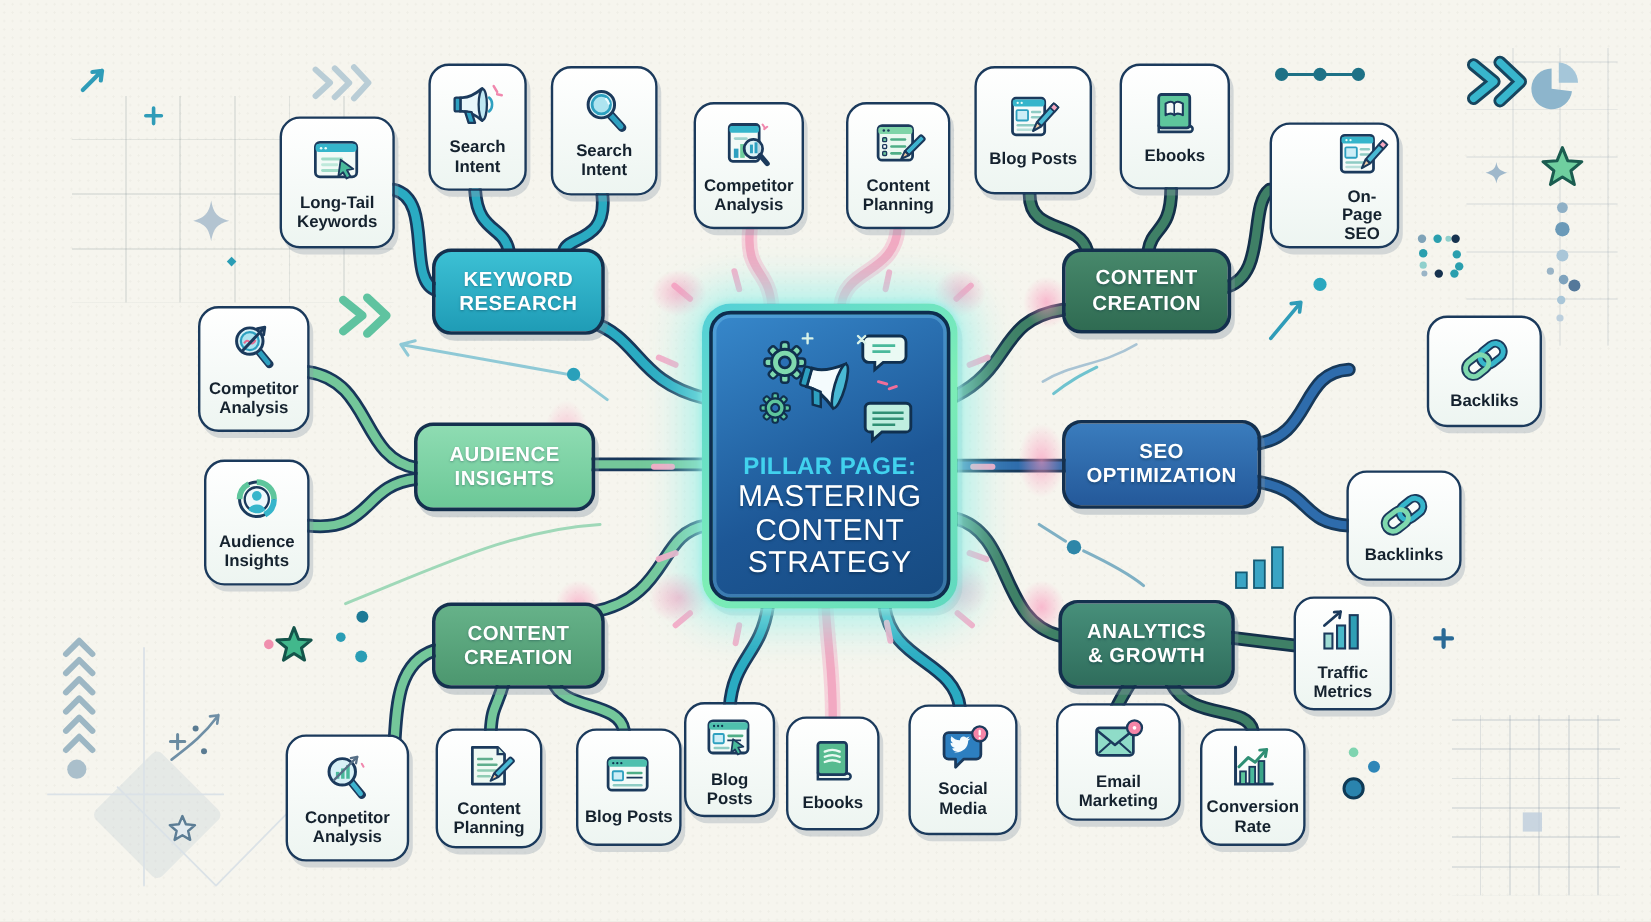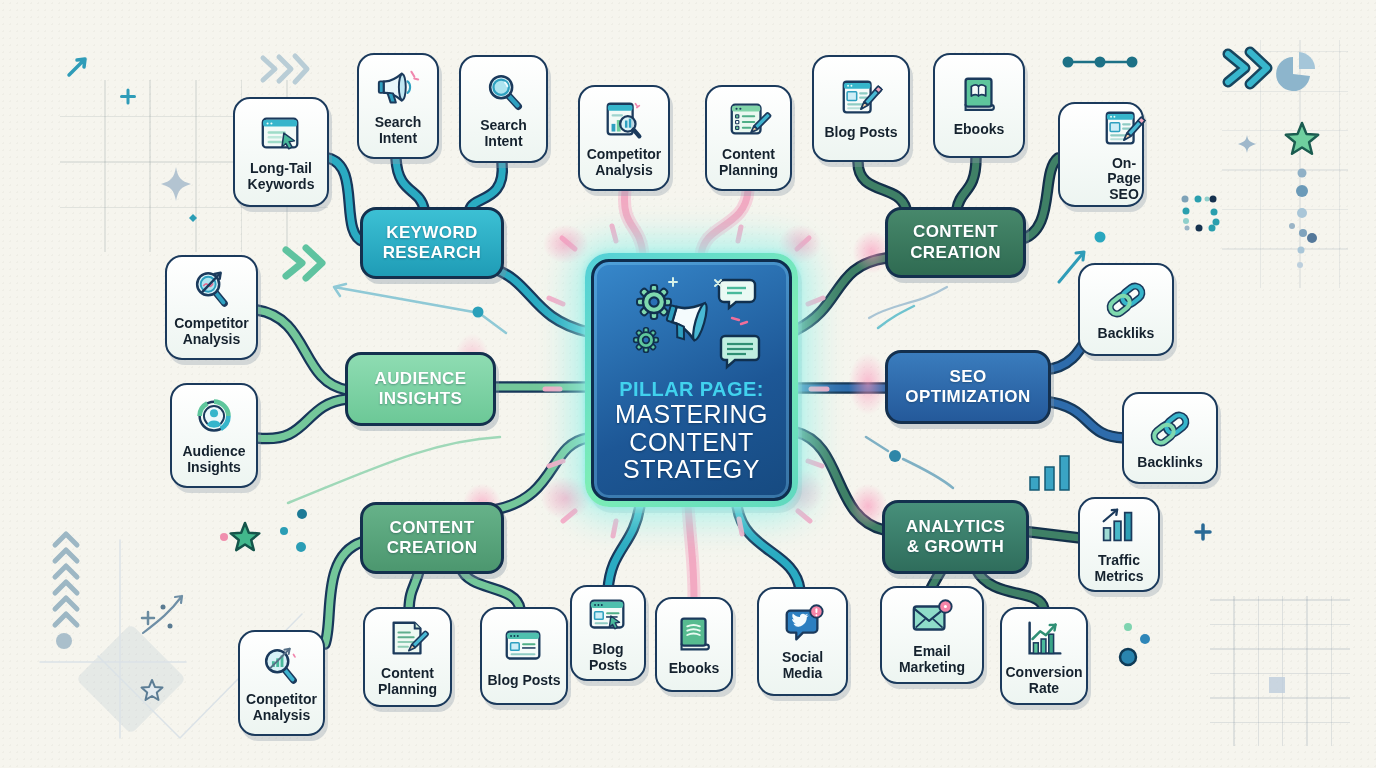--- a/index.html
+++ b/index.html
@@ -469,21 +469,21 @@
       <div class="ic">
         <svg viewBox="0 0 48 48">
           <path d="M10 38.5 h27 a2.5 2.5 0 0 0 0 -5 h-27 z" fill="#e9f5f0" stroke="#1b3a5c" stroke-width="2.2"></path>
           <rect x="10" y="6" width="27" height="29" rx="2.5" fill="#5ec69c" stroke="#1b3a5c" stroke-width="2.4"></rect>
           <path d="M16 14 c3 -2 6 -2 7.5 0 c1.5 -2 4.5 -2 7.5 0 v10 c-3 -1.6 -6 -1.6 -7.5 0 c-1.5 -1.6 -4.5 -1.6 -7.5 0 z" fill="#f4fbf8" stroke="#1b3a5c" stroke-width="1.8" stroke-linejoin="round"></path>
           <line x1="23.5" y1="14" x2="23.5" y2="24" stroke="#1b3a5c" stroke-width="1.4"></line>
         </svg>
       </div>
       <div class="lb">Ebooks</div>
     </div>
-    <div class="card" style="left: 1058px; top: 102px; width: 86px; height: 105px; padding-left: 48px;">
+    <div class="card" style="left: 1058px; top: 102px; width: 108px; height: 105px; padding-left: 48px;">
       <div class="ic">
         <svg viewBox="0 0 48 48">
           <rect x="6" y="6" width="28" height="32" rx="3" fill="#f6fbfa" stroke="#1b3a5c" stroke-width="2.4"></rect>
           <rect x="6.2" y="7.2" width="27.6" height="6" rx="2" fill="#36b5cb"></rect>
           <circle cx="10.5" cy="10.2" r="1" fill="#eafef8"></circle>
           <circle cx="14" cy="10.2" r="1" fill="#eafef8"></circle>
           <rect x="9.5" y="16.5" width="10" height="9" rx="1" fill="#cdeef7" stroke="#2ea0c0" stroke-width="1.6"></rect>
           <rect x="22" y="17" width="9" height="2.2" rx="1.1" fill="#8fccc4"></rect>
           <rect x="22" y="21.5" width="9" height="2.2" rx="1.1" fill="#8fccc4"></rect>
           <rect x="9.5" y="28.5" width="21" height="2.2" rx="1.1" fill="#8fccc4"></rect>
@@ -518,21 +518,21 @@
           <path d="M24 7 A15 15 0 0 1 39 22" fill="none" stroke="#5ec69c" stroke-width="5"></path>
           <path d="M39 22 A15 15 0 0 1 31 35.3" fill="none" stroke="#36b5cb" stroke-width="5"></path>
           <path d="M9 22 A15 15 0 0 1 17 8.7" fill="none" stroke="#5ec69c" stroke-width="5"></path>
           <circle cx="24" cy="22" r="10.5" fill="#eef8fb" stroke="#1b3a5c" stroke-width="2"></circle>
           <circle cx="24" cy="19" r="4.2" fill="#36b5cb"></circle>
           <path d="M16.5 31 a8.5 8.5 0 0 1 15 0 a10.5 10.5 0 0 1 -15 0 z" fill="#36b5cb"></path>
         </svg>
       </div>
       <div class="lb">Audience Insights</div>
     </div>
-    <div class="card" style="left: 1078px; top: 263px; width: 96px; height: 93px;">
+    <div class="card" style="left: 1189px; top: 263px; width: 96px; height: 93px;">
       <div class="ic">
         <svg viewBox="0 0 48 48">
           <g transform="rotate(-38 24 24)">
             <rect x="5" y="17" width="22" height="14" rx="7" fill="none" stroke="#1b3a5c" stroke-width="7.5"></rect>
             <rect x="21" y="17" width="22" height="14" rx="7" fill="none" stroke="#1b3a5c" stroke-width="7.5"></rect>
             <rect x="21" y="17" width="22" height="14" rx="7" fill="none" stroke="#36b5cb" stroke-width="4.2"></rect>
             <rect x="5" y="17" width="22" height="14" rx="7" fill="none" stroke="#7fd9ae" stroke-width="4.2"></rect>
           </g>
         </svg>
       </div>
@@ -544,21 +544,21 @@
           <g transform="rotate(-38 24 24)">
             <rect x="5" y="17" width="22" height="14" rx="7" fill="none" stroke="#1b3a5c" stroke-width="7.5"></rect>
             <rect x="21" y="17" width="22" height="14" rx="7" fill="none" stroke="#1b3a5c" stroke-width="7.5"></rect>
             <rect x="21" y="17" width="22" height="14" rx="7" fill="none" stroke="#36b5cb" stroke-width="4.2"></rect>
             <rect x="5" y="17" width="22" height="14" rx="7" fill="none" stroke="#7fd9ae" stroke-width="4.2"></rect>
           </g>
         </svg>
       </div>
       <div class="lb">Backlinks</div>
     </div>
-    <div class="card" style="left: 238px; top: 630px; width: 87px; height: 106px;">
+    <div class="card" style="left: 238px; top: 612px; width: 103px; height: 106px;">
       <div class="ic">
         <svg viewBox="0 0 48 48">
           <line x1="27" y1="28" x2="36" y2="39" stroke="#1b3a5c" stroke-width="7" stroke-linecap="round"></line>
           <line x1="27" y1="28" x2="35" y2="38" stroke="#3fb3cf" stroke-width="4" stroke-linecap="round"></line>
           <circle cx="19" cy="19" r="11.5" fill="#d8f1f7" stroke="#1b3a5c" stroke-width="2.6"></circle>
           <rect x="13.5" y="19" width="3" height="6" fill="#49b99b"></rect>
           <rect x="18" y="16" width="3" height="9" fill="#49b99b"></rect>
           <rect x="22.5" y="13" width="3" height="12" fill="#49b99b"></rect>
           <line x1="12" y1="26" x2="32" y2="6" stroke="#566f86" stroke-width="2" stroke-linecap="round"></line>
           <path d="M32 6 l-5.5 1 M32 6 l-1 5.5" stroke="#566f86" stroke-width="2" stroke-linecap="round" fill="none"></path>

